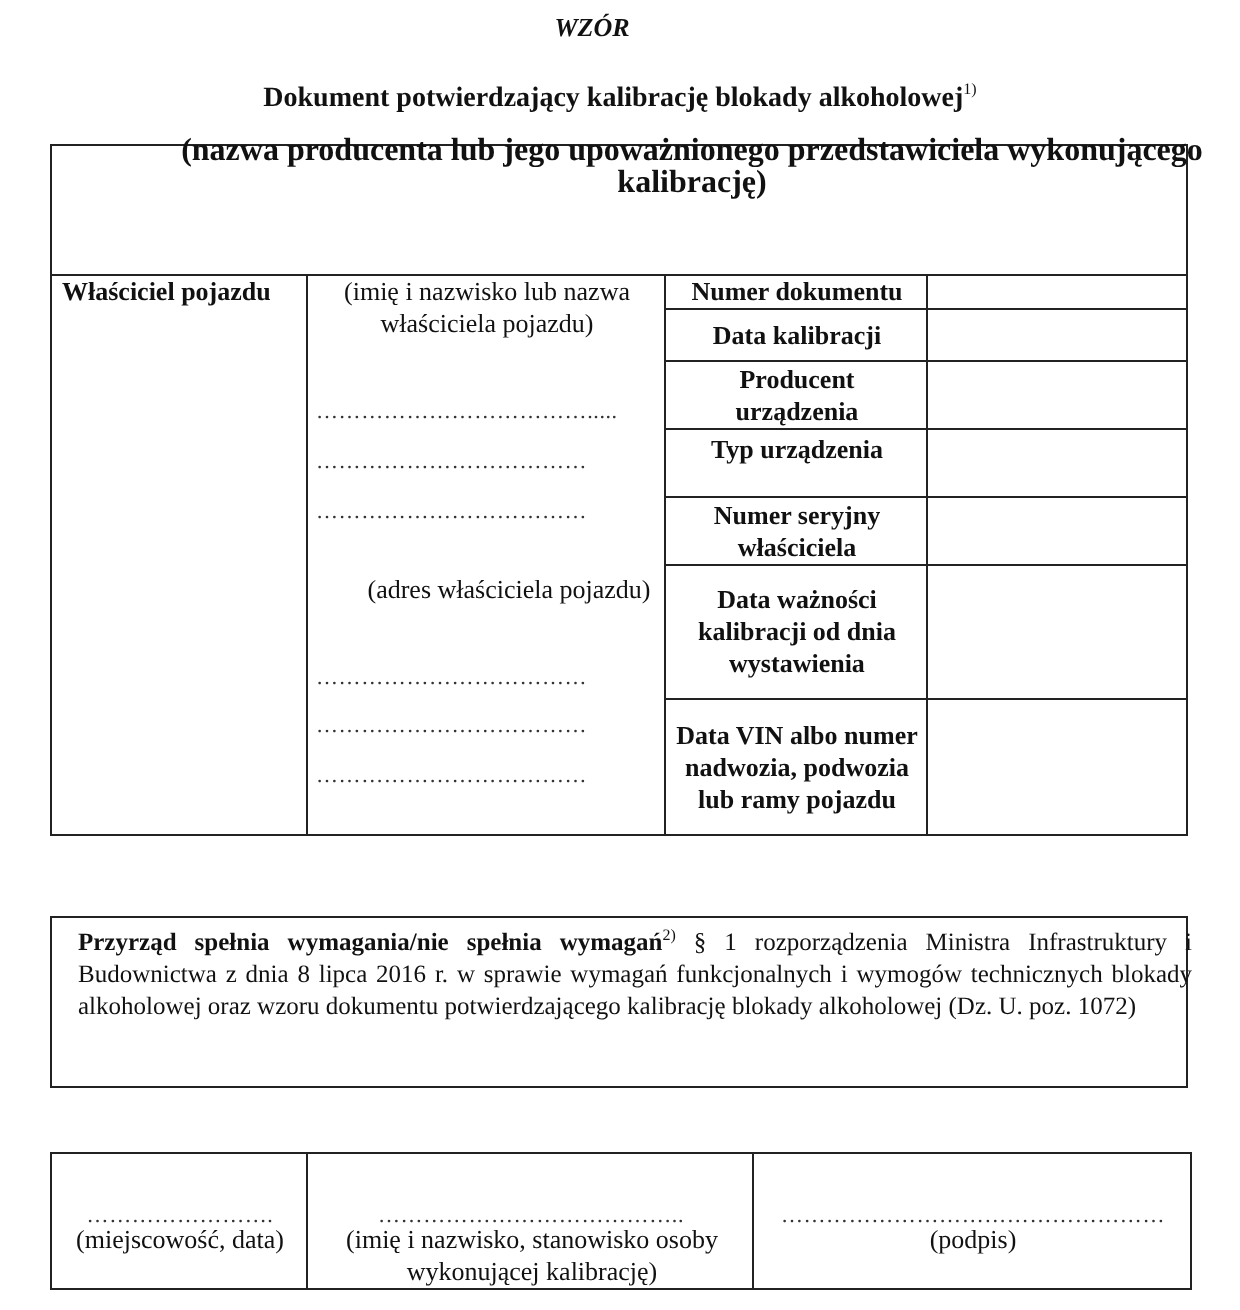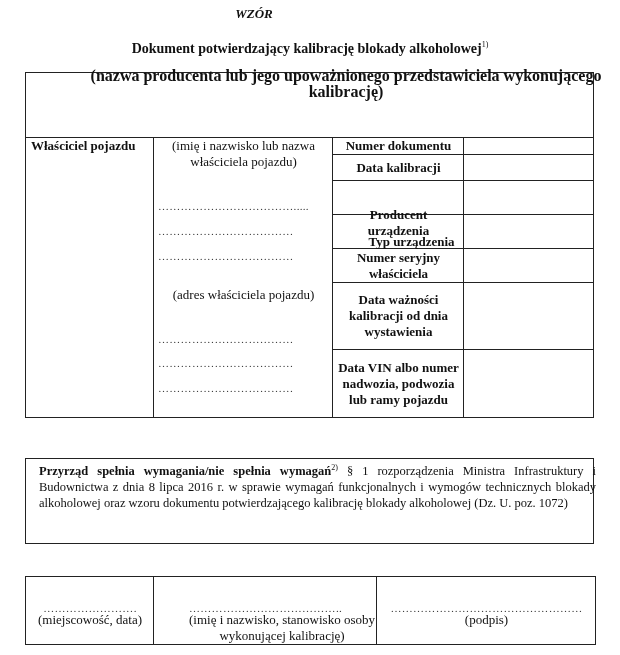--- a/index.html
+++ b/index.html
@@ -1,19 +1,19 @@
 <!DOCTYPE html>
 <html><head>
 <meta charset="utf-8">
 <style>
   html, body { margin:0; padding:0; background:#ffffff; }
   body { width:620px; height:655px; position:relative; overflow:hidden;
          font-family:"Liberation Serif", "DejaVu Serif", serif; color:#111; }
   .abs { position:absolute; }
-  .wzor { left:0; width:508px; top:6px; text-align:center; font-style:italic; font-weight:bold; font-size:13px; }
+  .wzor { left:0; width:508px; top:6px; text-align:center; font-style:italic; font-weight:bold; font-size:13px;padding-left:42px; }
   .title { left:0; width:620px; top:40px; text-align:center; font-weight:bold; font-size:14px; }
   .title sup { font-size:8px; font-weight:normal; vertical-align:6px; }
 
   .line-h { position:absolute; height:0; border-top:1.3px solid #222; }
   .line-v { position:absolute; width:0; border-left:1.3px solid #222; }
 
   .cell { position:absolute; display:flex; flex-direction:column; justify-content:center; align-items:center;
           text-align:center; line-height:16px; font-size:13px; }
   .bold { font-weight:bold; }
   .dots { font-size:11px; letter-spacing:0.3px; color:#333; line-height:12px; white-space:nowrap; overflow:hidden; }
@@ -47,29 +47,29 @@
   <div class="line-h" style="left:332px; width:262px; top:282px;"></div>
   <div class="line-h" style="left:332px; width:262px; top:349px;"></div>
 
   <div class="abs bold" style="left:31px; top:138px; font-size:13px;">Właściciel pojazdu</div>
 
   <div class="cell" style="left:155px; width:177px; top:138px; height:34px; justify-content:flex-start;">(imię i nazwisko lub nazwa właściciela pojazdu)</div>
   <div class="abs dots" style="left:158px; width:170px; top:200px;">……………………………….....</div>
   <div class="abs dots" style="left:158px; width:170px; top:225px;">………………………………</div>
   <div class="abs dots" style="left:158px; width:170px; top:250px;">………………………………</div>
 
-  <div class="cell" style="left:155px; width:177px; top:286px; height:18px;text-align:right;">(adres właściciela pojazdu)</div>
+  <div class="cell" style="left:166px; width:177px; top:286px; height:18px;text-align:right;">(adres właściciela pojazdu)</div>
   <div class="abs dots" style="left:158px; width:170px; top:333px;">………………………………</div>
   <div class="abs dots" style="left:158px; width:170px; top:357px;">………………………………</div>
   <div class="abs dots" style="left:158px; width:170px; top:382px;">………………………………</div>
 
   <div class="cell bold" style="left:334px; width:129px; top:138px; height:16px;">Numer dokumentu</div>
   <div class="cell bold" style="left:334px; width:129px; top:155px; height:25px;">Data kalibracji</div>
-  <div class="cell bold" style="left:344px; width:109px; top:181px; height:33px;margin-top:25px;">Producent urządzenia</div>
-  <div class="cell bold" style="left:334px; width:129px; top:225px; height:33px;padding-left:13px;">Typ urządzenia</div>
+  <div class="cell bold" style="left:344px; width:109px; top:181px; height:33px;">Producent urządzenia</div>
+  <div class="cell bold" style="left:334px; width:129px; top:208px; height:33px;">Typ urządzenia</div>
   <div class="cell bold" style="left:344px; width:109px; top:249px; height:33px;">Numer seryjny właściciela</div>
   <div class="cell bold" style="left:337px; width:123px; top:283px; height:66px;">Data ważności kalibracji od dnia wystawienia</div>
   <div class="cell bold" style="left:334px; width:129px; top:350px; height:67px;">Data VIN albo numer nadwozia, podwozia lub ramy pojazdu</div>
 
   <div class="abs" style="left:465px; width:128px; top:138px; height:16px;"></div>
   <div class="abs" style="left:465px; width:128px; top:155px; height:25px;"></div>
   <div class="abs" style="left:465px; width:128px; top:181px; height:33px;"></div>
   <div class="abs" style="left:465px; width:128px; top:215px; height:33px;"></div>
   <div class="abs" style="left:465px; width:128px; top:249px; height:33px;"></div>
   <div class="abs" style="left:465px; width:128px; top:283px; height:66px;"></div>
@@ -89,17 +89,17 @@
   <div class="line-h" style="left:25px; width:571px; top:644px;"></div>
   <div class="line-v" style="left:25px; top:576px; height:68px;"></div>
   <div class="line-v" style="left:153px; top:576px; height:68px;"></div>
   <div class="line-v" style="left:376px; top:576px; height:68px;"></div>
   <div class="line-v" style="left:595px; top:576px; height:68px;"></div>
 
   <div class="cell dots" style="left:27px; width:126px; top:603px; height:10px;">…………………….</div>
   <div class="cell" style="left:27px; width:126px; top:612px; height:16px;">(miejscowość, data)</div>
 
   <div class="cell dots" style="left:155px; width:221px; top:603px; height:10px;">…………………………………..</div>
-  <div class="cell" style="left:176px; width:212px; top:612px; height:32px; justify-content:flex-start;">(imię i nazwisko, stanowisko osoby wykonującej kalibrację)</div>
+  <div class="cell" style="left:160px; width:212px; top:612px; height:32px; justify-content:flex-start;">(imię i nazwisko, stanowisko osoby wykonującej kalibrację)</div>
 
   <div class="cell dots" style="left:378px; width:217px; top:603px; height:10px;">……………………………………………</div>
   <div class="cell" style="left:378px; width:217px; top:612px; height:16px;text-align:center;">(podpis)</div>
 </div>
 
 </body></html>

